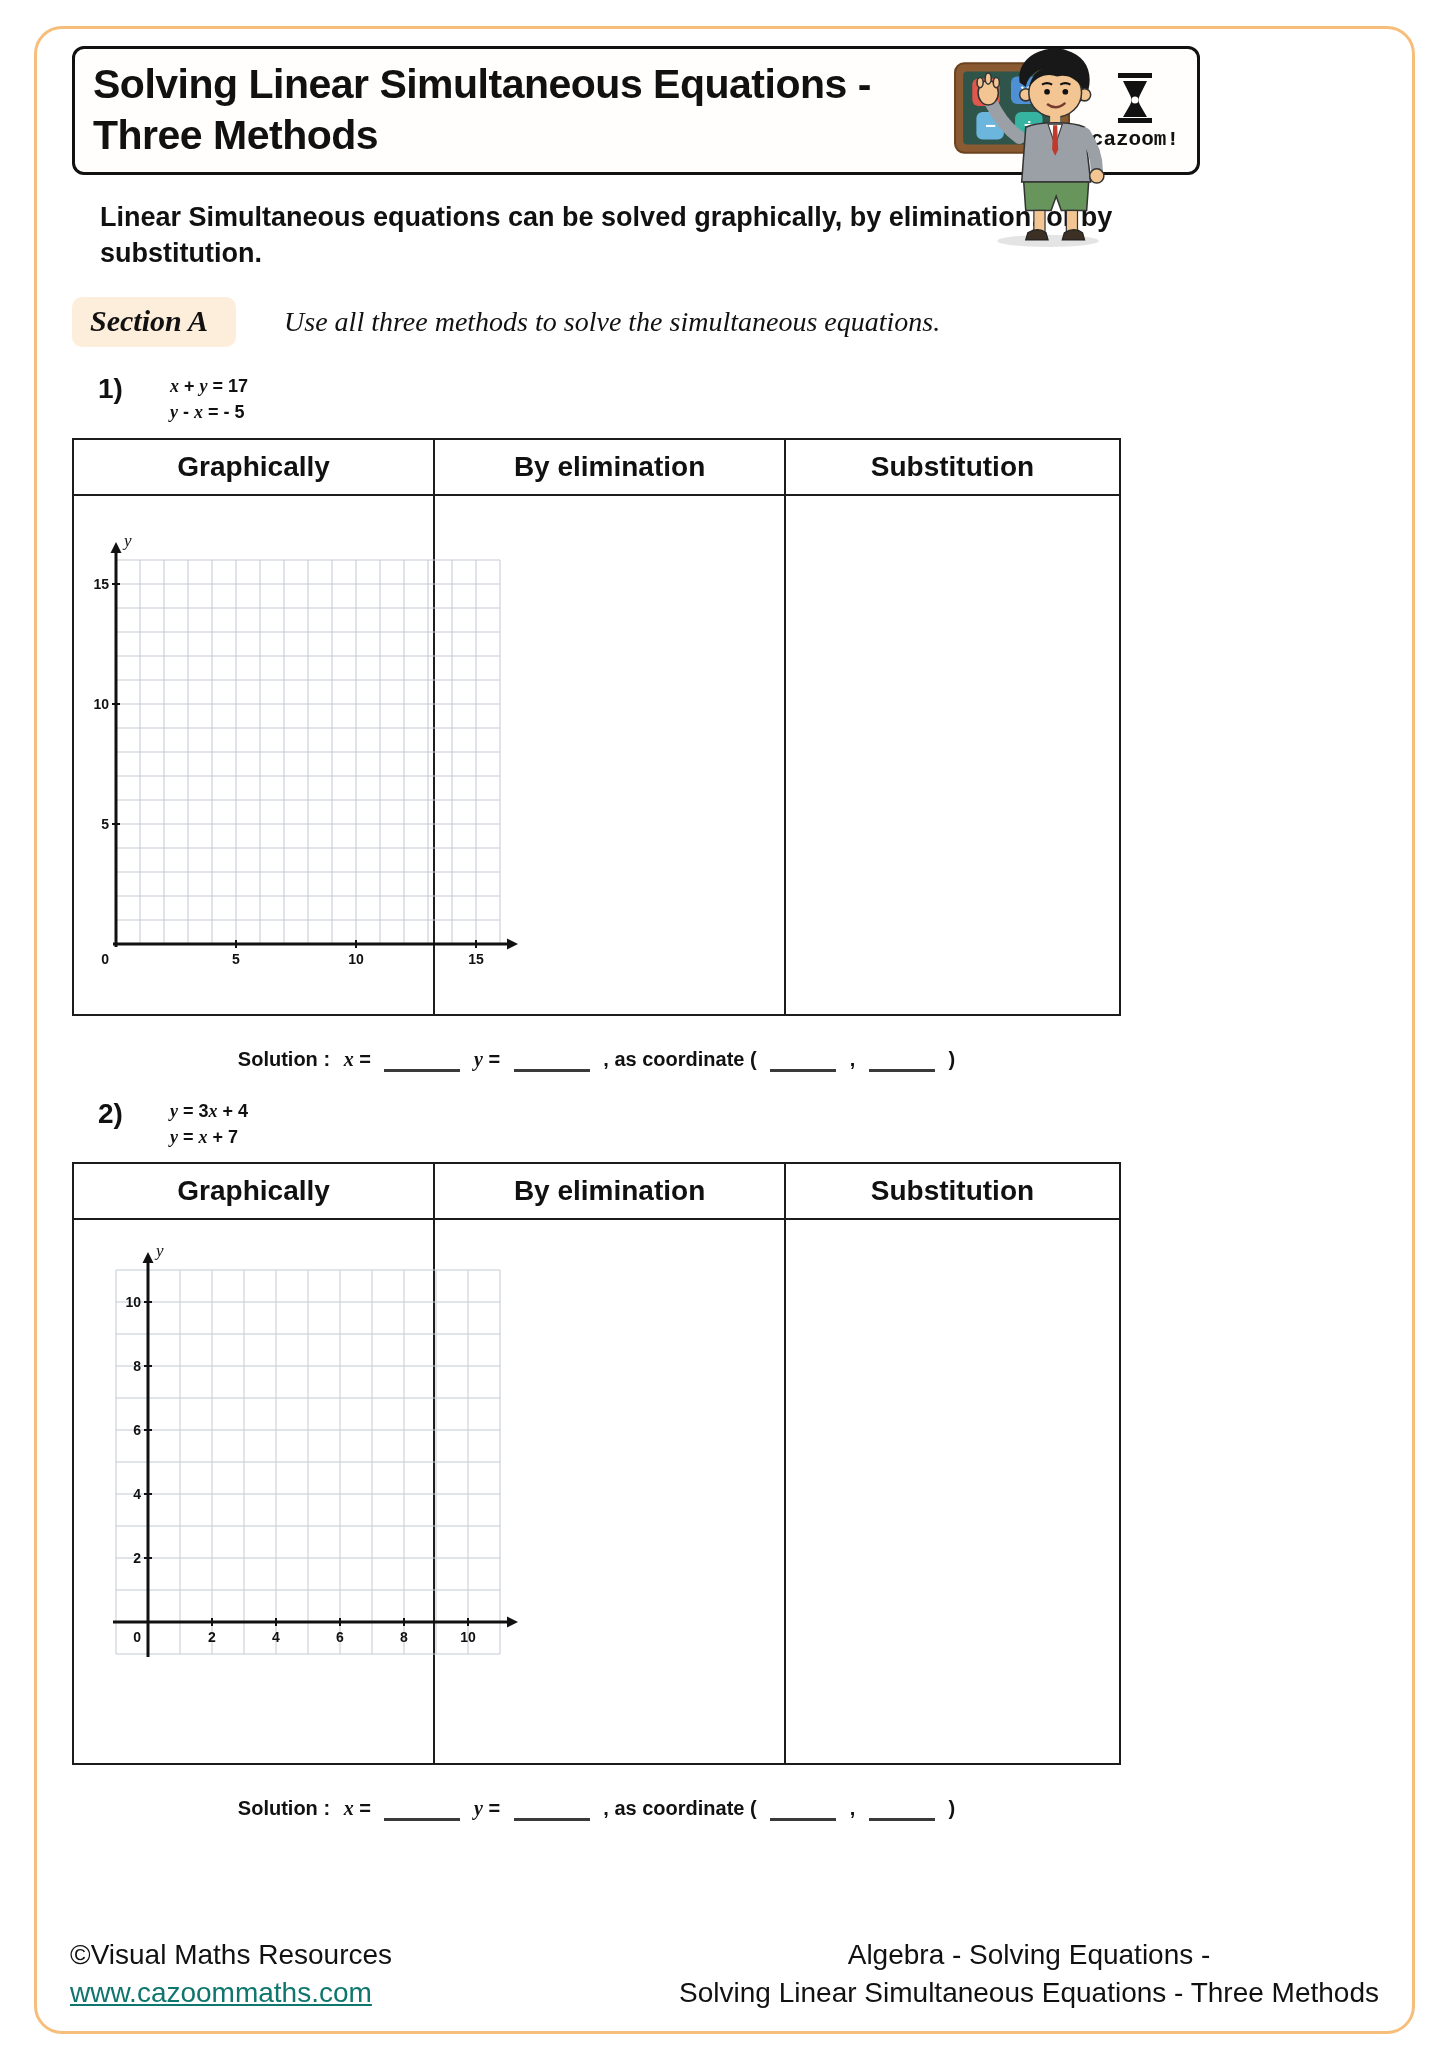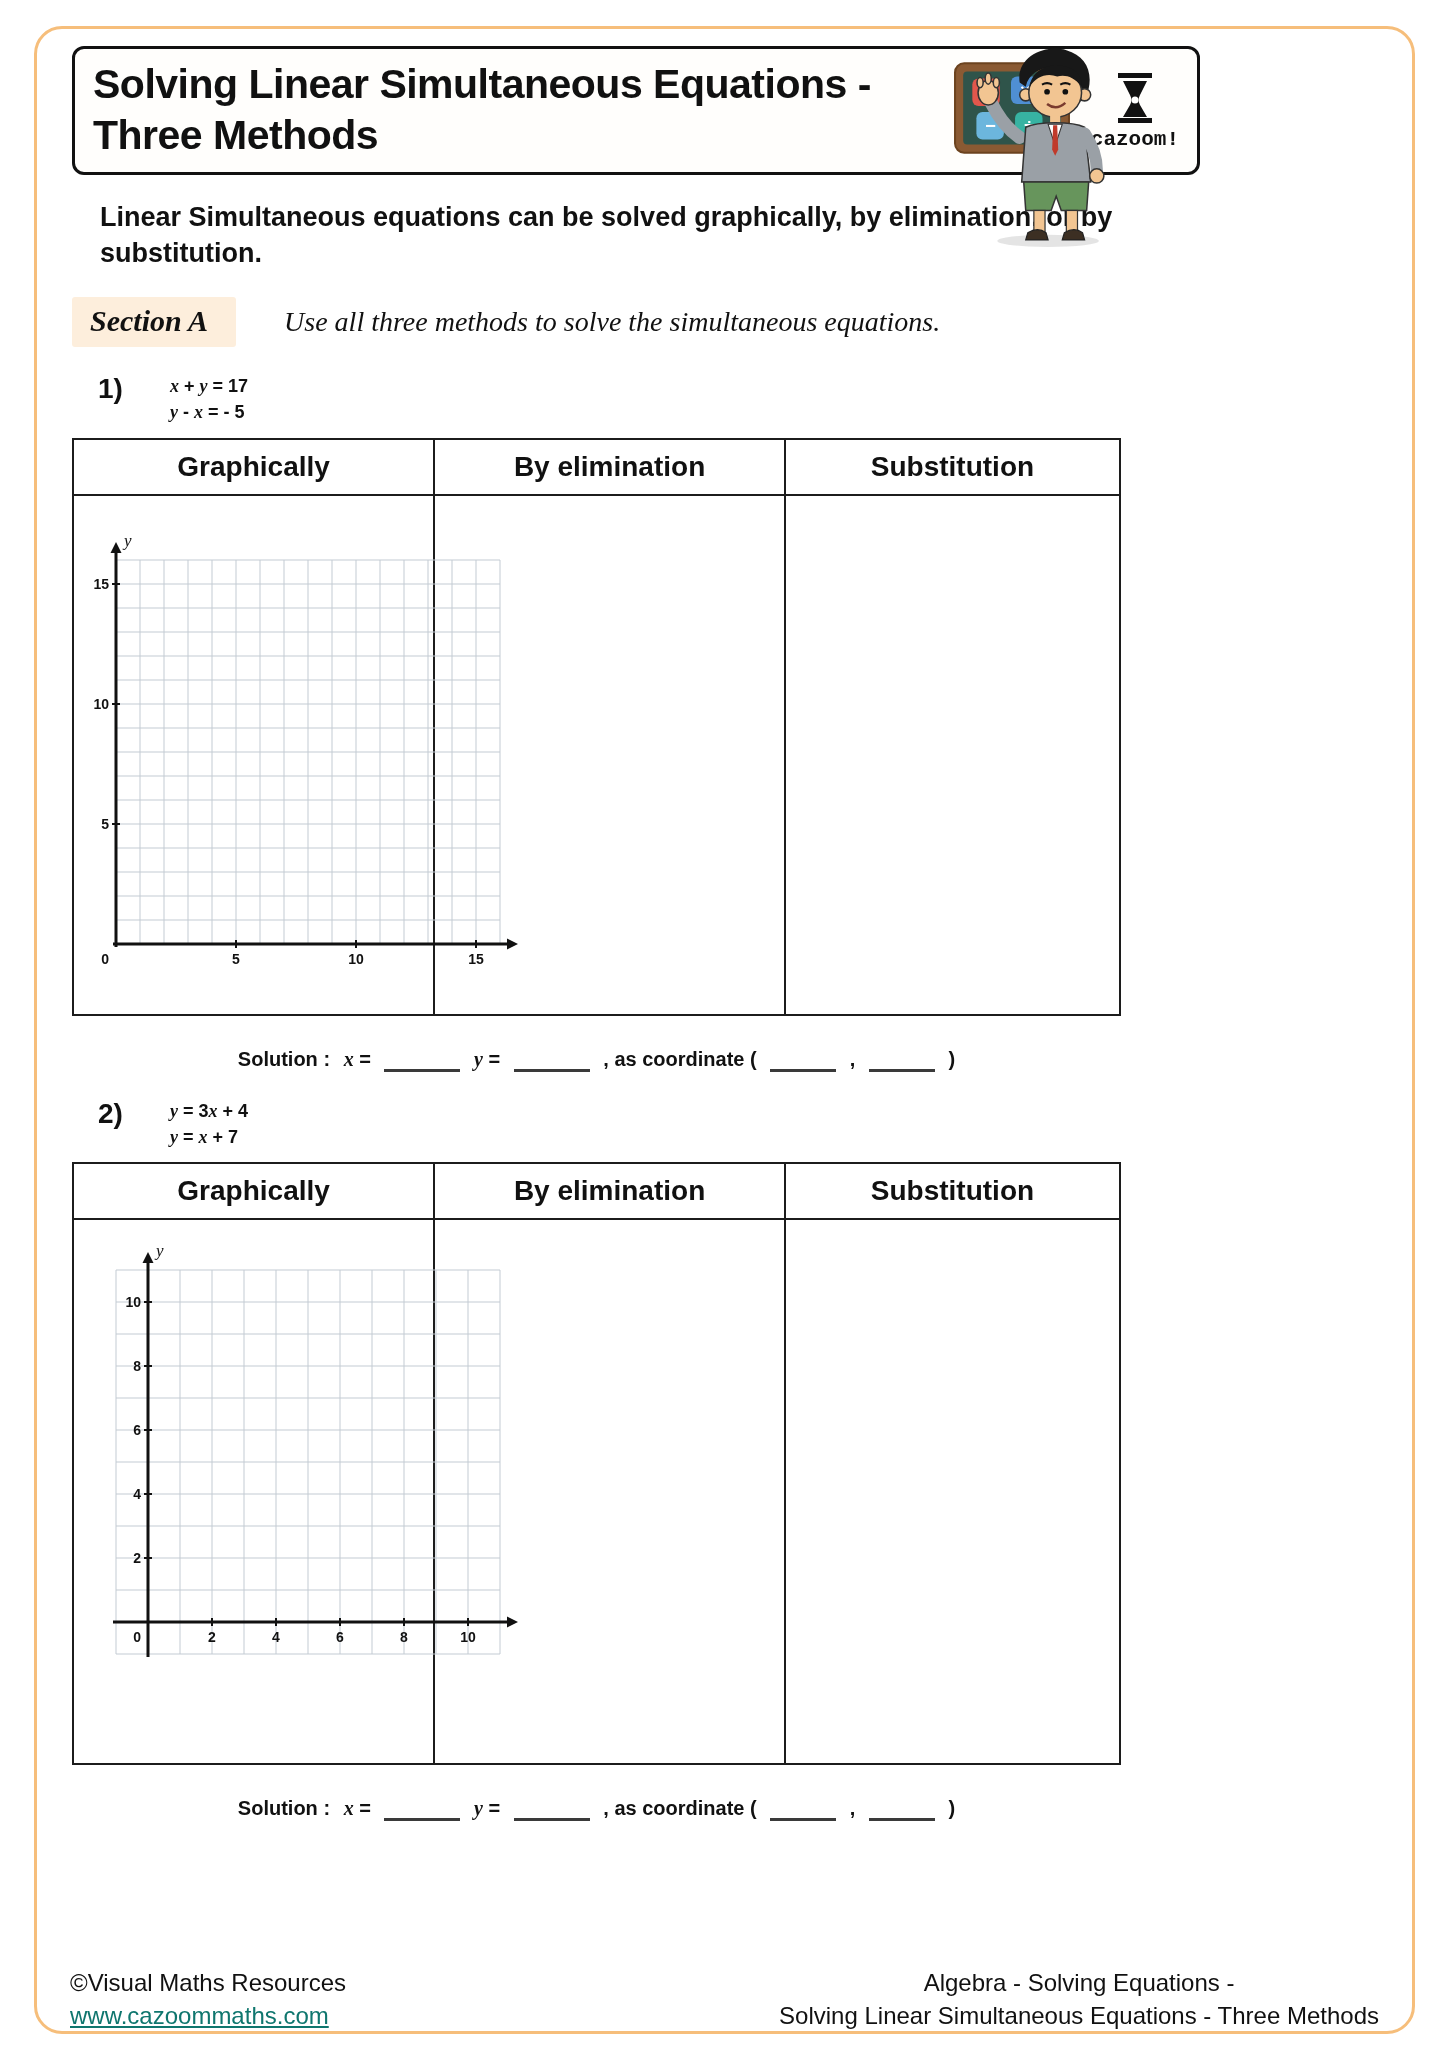--- a/index.html
+++ b/index.html
@@ -15,21 +15,21 @@
                 border-radius:12px; padding:10px 18px; width:1128px; background:#fffefc; }
   .title { flex:1; font-size:41px; font-weight:bold; line-height:1.25; letter-spacing:-0.5px; }
   .logo { display:flex; flex-direction:column; align-items:center; gap:2px; }
   .logo-text { font-family:Liberation Mono, monospace; font-weight:bold; font-size:21px; }
   .boy { position:absolute; right:0px; top:-6px; width:156px; }
 
   .intro { margin:24px 0 0 28px; font-size:27px; font-weight:bold; line-height:1.35; max-width:1015px; }
 
   .section-row { display:flex; align-items:center; margin-top:26px; }
   .section-label { font-family:"Liberation Serif", serif; font-style:italic; font-weight:bold;
-                   font-size:30px; background:var(--section-bg,#FDEEDC); padding:7px 28px 9px 18px; border-radius:3px; }
+                   font-size:30px; background:var(--section-bg,#FDEEDC); padding:7px 28px 9px 18px; border-radius:10px; }
   .section-instruction { font-family:"Liberation Serif", serif; font-style:italic; font-size:28px; margin-left:48px; }
 
   .problem { display:flex; margin:26px 0 12px 26px; }
   .pnum { font-size:28px; font-weight:bold; width:72px; }
   .eq { font-size:18px; font-weight:bold; line-height:1.45; }
   .mv { font-family:"Liberation Serif", serif; font-style:italic; }
 
   .method-table { width:100%; border-collapse:collapse; table-layout:fixed; }
   .method-table th, .method-table td { border:2.5px solid #1c1c1c; }
   .method-table th { height:56px; font-size:28px; font-weight:bold; background:#fff; }
@@ -38,22 +38,22 @@
   .t2 td { height:545px; }
   .graph-cell { padding:34px 0 0 4px; }
   .t2 .graph-cell { padding-top:20px; }
 
   .solution { margin:26px 0 2px; text-align:center; font-size:20px; font-weight:bold; white-space:nowrap; }
   .solution > span { margin:0 4px; }
   .blank { display:inline-block; width:76px; height:30px; border-bottom:3.5px solid #3a3a3a;
            margin:0 10px; vertical-align:-6px; }
   .blank-sm { width:66px; }
 
-  .footer { position:absolute; left:70px; right:70px; bottom:16px; display:flex;
-            justify-content:space-between; align-items:flex-end; font-size:24px; line-height:1.35; }
+  .footer { position:absolute; left:70px; right:70px; bottom:36px; display:flex;
+            justify-content:space-between; align-items:flex-end; font-size:28px; line-height:1.35; }
   .footer-center { text-align:center; }
   .link { color:#0f766e; text-decoration:underline; cursor:pointer; }
 
   
   .tick { font-family:"Liberation Sans", sans-serif; font-size:14px; font-weight:bold; fill:#111; }
   .axl  { font-family:"Liberation Serif", serif; font-style:italic; font-size:17px; fill:#111; }
 </style>
 </head>
 <body>
 

